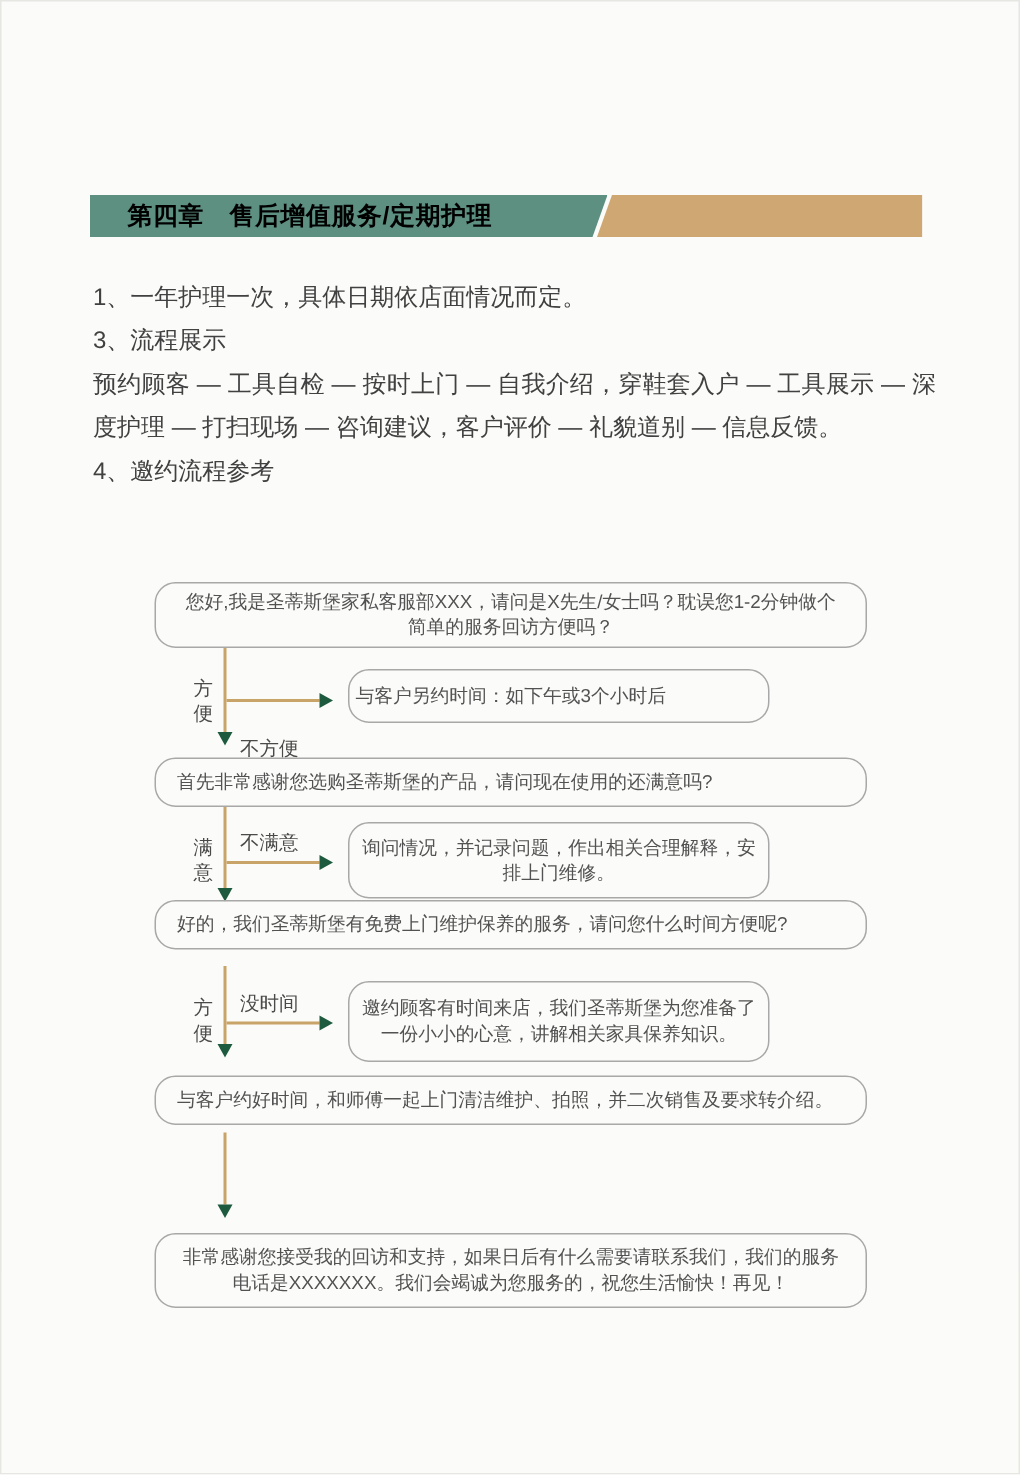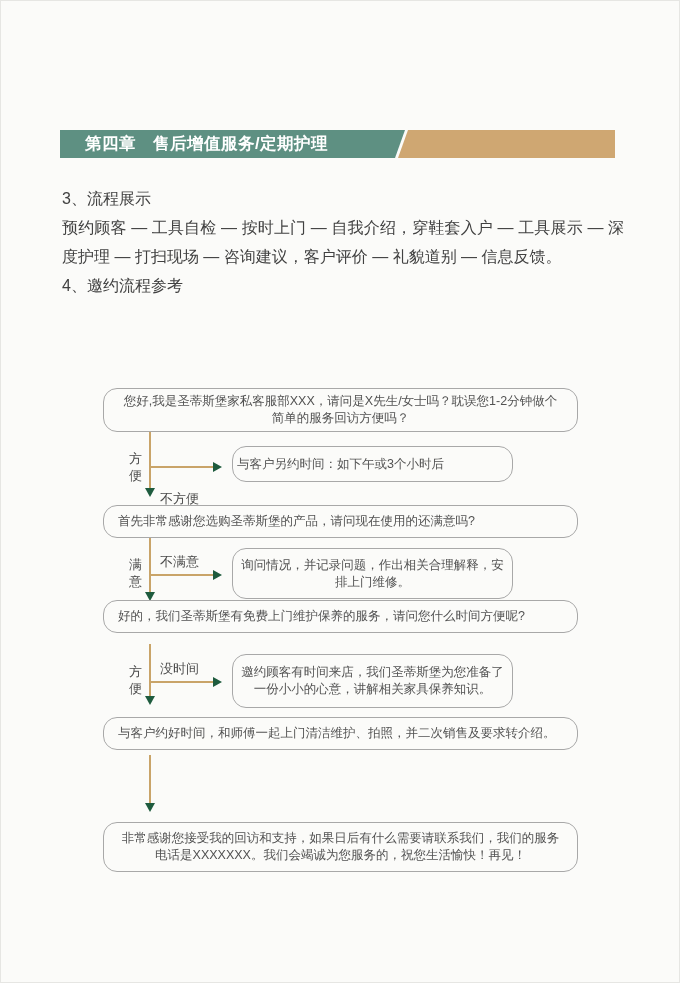--- a/index.html
+++ b/index.html
@@ -20,21 +20,21 @@
   .banner-green {
     position: absolute;
     left: 60px; top: 130px;
     width: 345px; height: 28px;
     background: #5e9082;
     clip-path: polygon(0 0, 100% 0, calc(100% - 10px) 100%, 0 100%);
     display: flex; align-items: center;
     padding-left: 25px;
   }
   .banner-title {
-    color: #ffffff;
+    color: #000000;
     font-size: 16.5px;
     font-weight: bold;
     letter-spacing: 0.5px;
     white-space: pre;
   }
   .banner-tan {
     position: absolute;
     left: 398px; top: 130px;
     width: 217px; height: 28px;
     background: #cfa772;
@@ -144,20 +144,21 @@
 <body>
 
 <div class="page">
 
   <div class="banner-green">
     <span class="banner-title">第四章　售后增值服务/定期护理</span>
   </div>
   <div class="banner-tan"></div>
 
   <div class="intro">
+    <p>1、一年护理一次，具体日期依店面情况而定。</p>
     <p>3、流程展示</p>
     <p>预约顾客 — 工具自检 — 按时上门 — 自我介绍，穿鞋套入户 — 工具展示 — 深度护理 — 打扫现场 — 咨询建议，客户评价 — 礼貌道别 — 信息反馈。</p>
     <p>4、邀约流程参考</p>
   </div>
 
   <div>
 
     <div class="fc-box fc-main b1">
       <span>您好,我是圣蒂斯堡家私客服部XXX，请问是X先生/女士吗？耽误您1-2分钟做个简单的服务回访方便吗？</span>
     </div>

